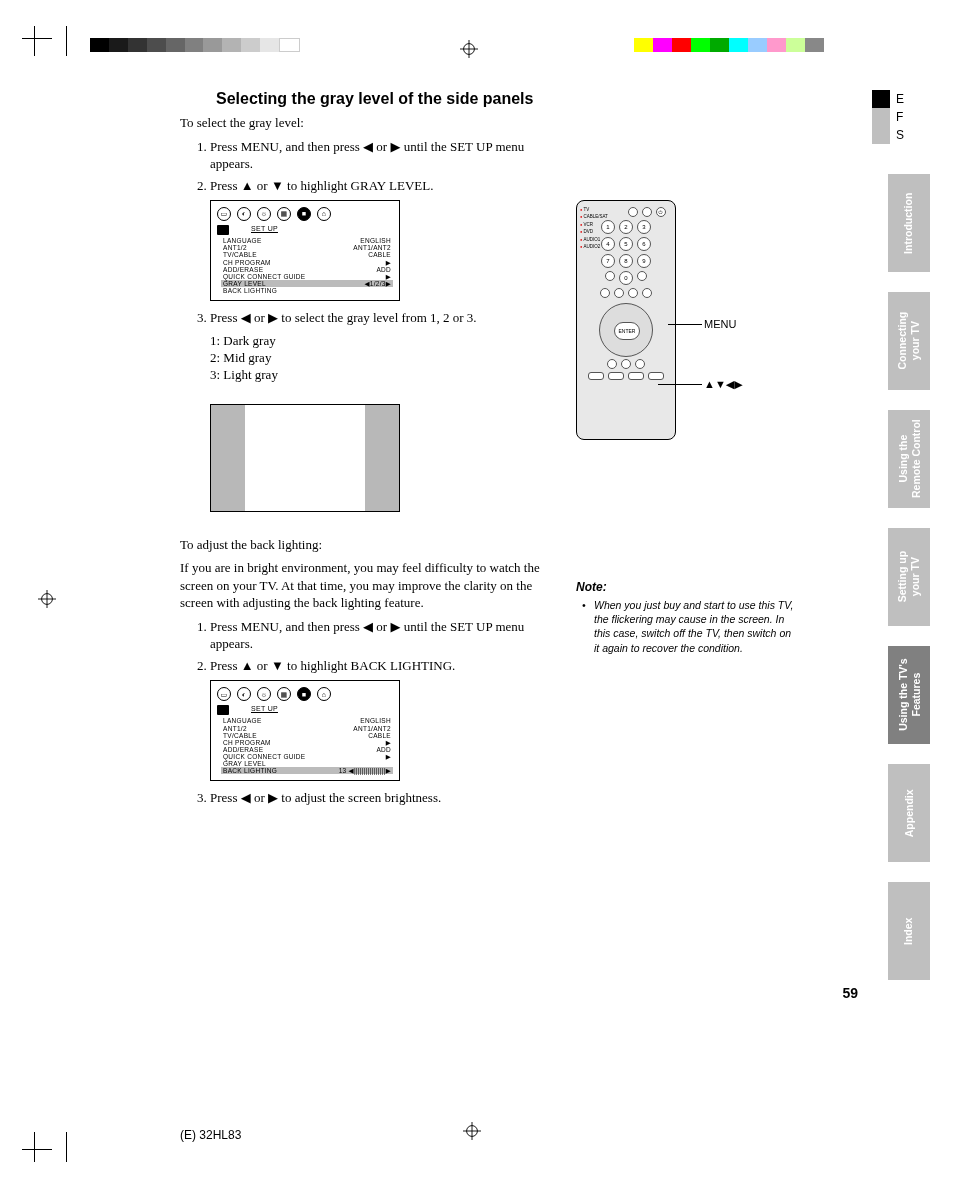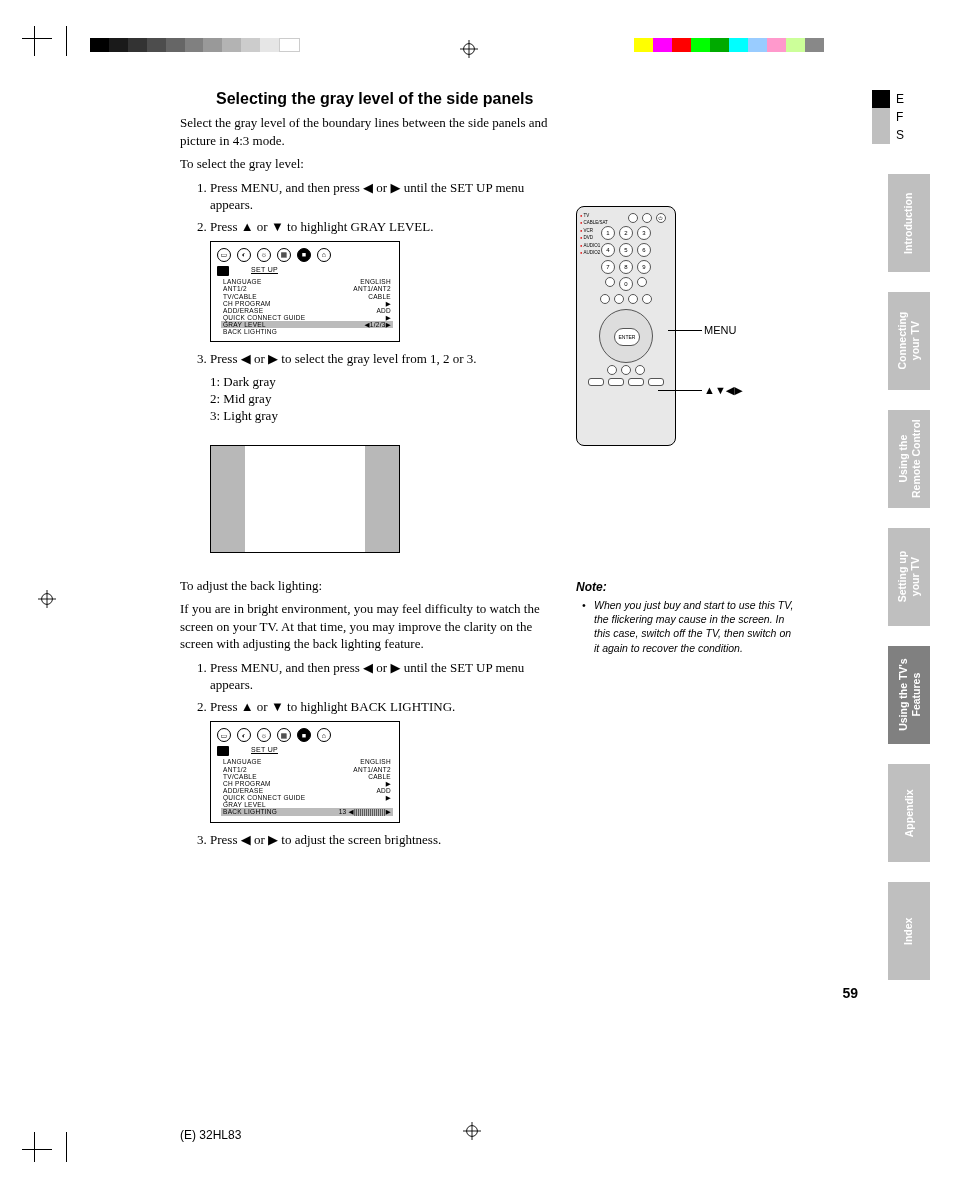--- a/index.html
+++ b/index.html
@@ -77,21 +77,21 @@
 
   .gray-panel {
     width: 190px; height: 108px; border:1px solid #000;
     margin: 6px 0 24px 30px;
     display:flex;
   }
   .gray-panel .side { width:34px; background:#b8b8b8; }
   .gray-panel .mid { flex:1; background:#fff; }
 
   .remote-box {
-    position:absolute; top:116px; left:396px;
+    position:absolute; top:110px; left:396px;
     width:120px; height:240px;
   }
   .remote {
     width:100px; height:240px; border:1px solid #000; border-radius:8px;
     background:#e8e8e8; padding:6px 4px;
     font-family: Arial, sans-serif; font-size:5px;
     display:flex; flex-direction:column; align-items:center;
   }
   .remote .row { display:flex; gap:4px; margin-bottom:3px; justify-content:center; width:100%;}
   .remote .btn { width:14px; height:14px; border:1px solid #555; border-radius:50%; background:#fff; display:flex; align-items:center; justify-content:center; font-size:6px;}
@@ -202,21 +202,20 @@
 <div style="position:absolute;top:26px;left:34px;height:30px;border-right:1px solid #000"></div>
 <div style="position:absolute;top:26px;left:66px;height:30px;border-right:1px solid #000"></div>
 <div style="position:absolute;top:38px;left:22px;width:30px;border-top:1px solid #000"></div>
 <div style="position:absolute;bottom:26px;left:34px;height:30px;border-right:1px solid #000"></div>
 <div style="position:absolute;bottom:26px;left:66px;height:30px;border-right:1px solid #000"></div>
 <div style="position:absolute;bottom:38px;left:22px;width:30px;border-top:1px solid #000"></div>
 
 <div class="page">
   <div class="main-col">
     <h2>Selecting the gray level of the side panels</h2>
-    <p>Select the gray level of the boundary lines between the side panels and picture in 4:3 mode.</p>
     <p>To select the gray level:</p>
     <ol>
       <li>
         <span>Press MENU, and then press </span><span class="arrow">◀</span><span> or </span><span class="arrow">▶</span><span> until the SET UP menu appears.</span>
       </li>
       <li>
         <span>Press </span><span class="arrow">▲</span><span> or </span><span class="arrow">▼</span><span> to highlight GRAY LEVEL.</span>
       </li>
     </ol>
 

